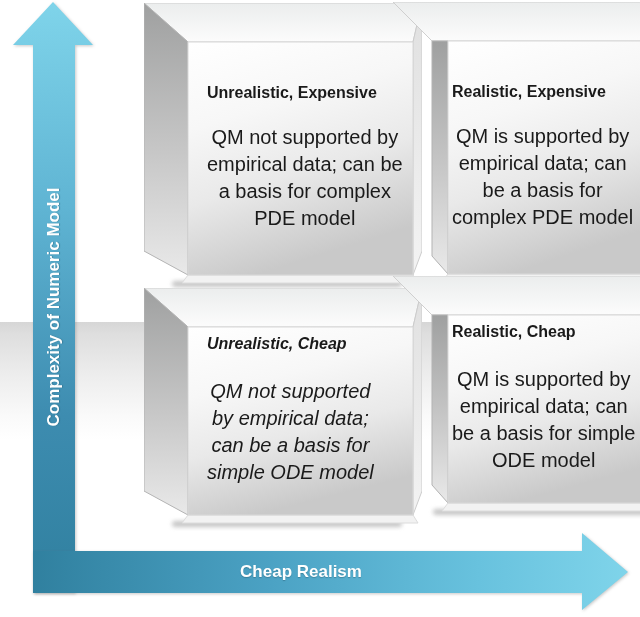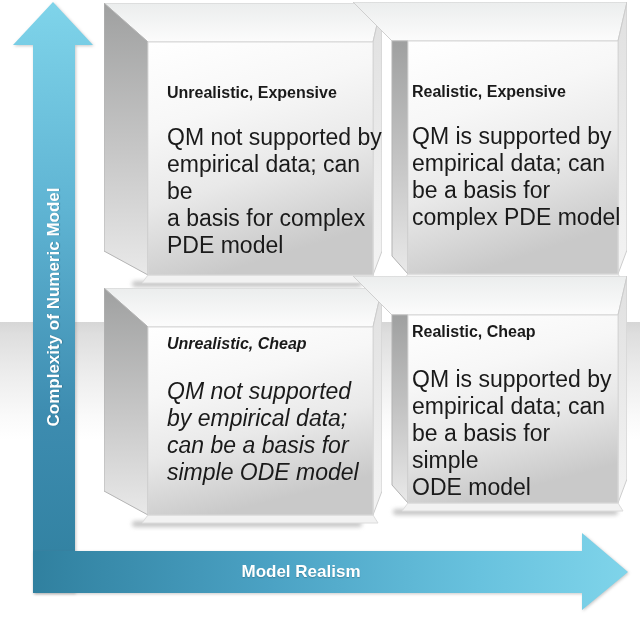--- a/index.html
+++ b/index.html
@@ -6,25 +6,25 @@
   .canvas{
     position:relative;width:640px;height:617px;overflow:hidden;
     background:#ffffff;
     font-family:"Liberation Sans","DejaVu Sans",sans-serif;
   }
   
   .band{
     position:absolute;left:0;top:322px;width:640px;height:118px;z-index:0;
     background:linear-gradient(to bottom,#d6d6d6 0%,#dedede 10%,#ededed 45%,#fafafa 80%,#ffffff 100%);
   }
-  .box{position:absolute;z-index:1;}
+  .box{position:absolute;z-index:1;margin-left:40px;}
   .box svg{position:absolute;left:0;top:0;display:block;}
   .box-text{position:absolute;z-index:2;color:#1a1a1a;}
   .box-title{font-weight:bold;font-size:16px;line-height:22px;white-space:nowrap;}
-  .box-body{font-size:23px;line-height:27px;white-space:pre-line;margin-top:0;}
+  .box-body{font-size:20px;line-height:27px;white-space:pre-line;margin-top:0;text-align:center;}
   .col1 .box-text{left:63px;width:215px;}
   .col2 .box-text{left:59px;width:210px;}
   .row1 .box-title{position:absolute;top:79px;}
   .row1 .box-body{position:absolute;top:121px;}
   .row2 .box-title{position:absolute;top:45px;}
   .row2 .box-body{position:absolute;top:90px;}
   .row1.col1{left:104px;top:3px;width:278px;height:290px;}
   .row1.col2{left:353px;top:2px;width:274px;height:290px;}
   .row2.col1{left:104px;top:288px;width:278px;height:245px;font-style:italic;}
   .row2.col2{left:353px;top:276px;width:274px;height:245px;}
@@ -158,15 +158,15 @@
   </div>
 
   <svg id="v-arrow" class="arrow-svg" width="100" height="600" viewBox="0 0 100 600">
     <polygon points="53,2 93,45 75,45 75,593 33,593 33,45 13,45" fill="url(#gV)"></polygon>
   </svg>
   <div class="axis-label" id="y-label">Complexity of Numeric Model</div>
 
   <svg id="h-arrow" class="arrow-svg" width="640" height="97" viewBox="0 0 640 97">
     <polygon points="33,31 582,31 582,13 628,52 582,90 582,73 33,73" fill="url(#gH)"></polygon>
   </svg>
-  <div class="axis-label" id="x-label">Model Realism</div>
+  <div class="axis-label" id="x-label">Cheap Realism</div>
 
 </div>
 
 </body></html>

